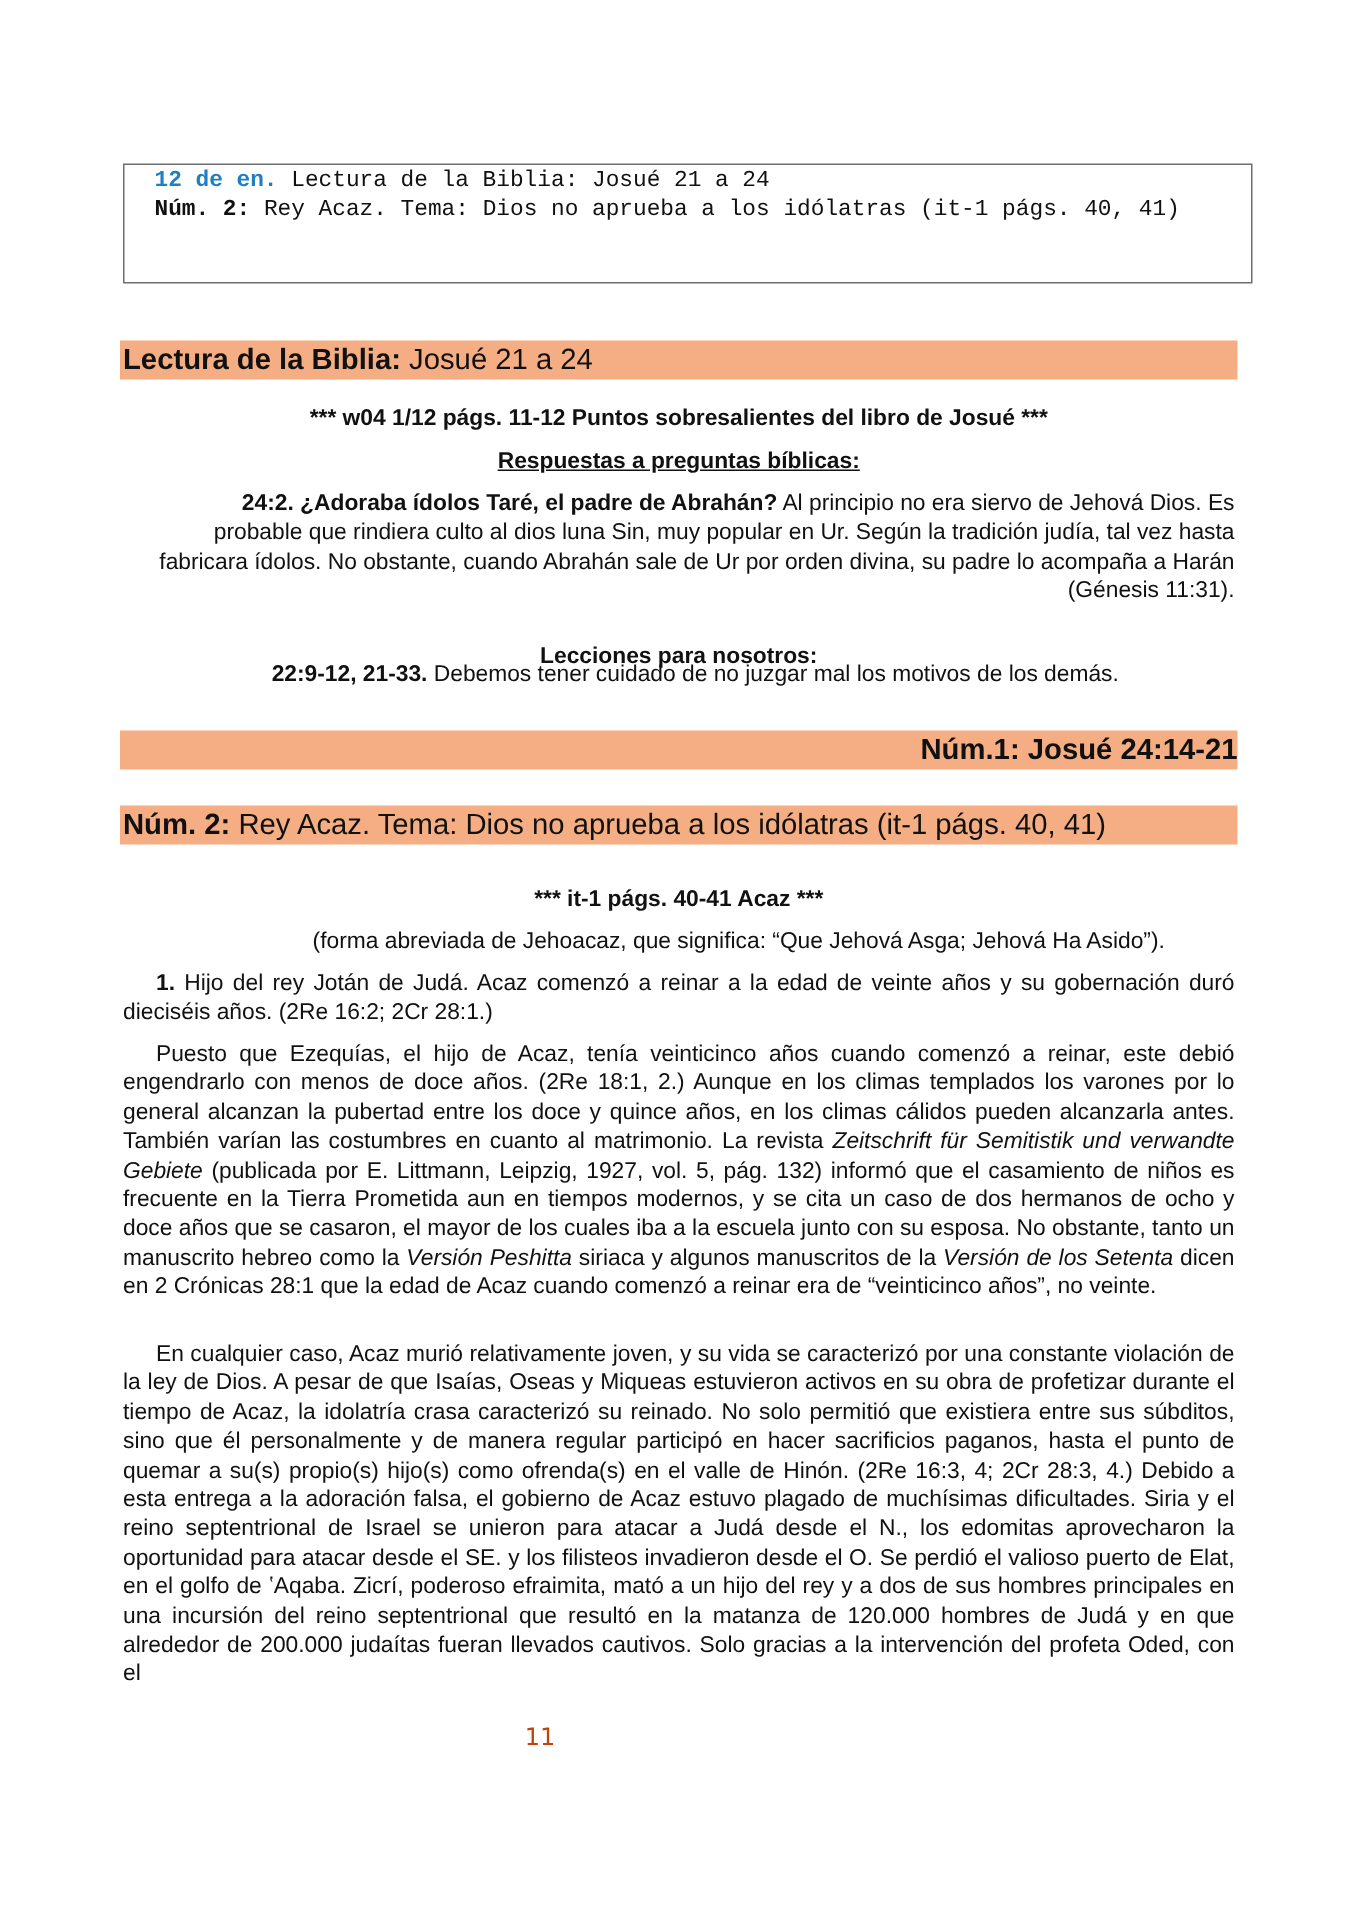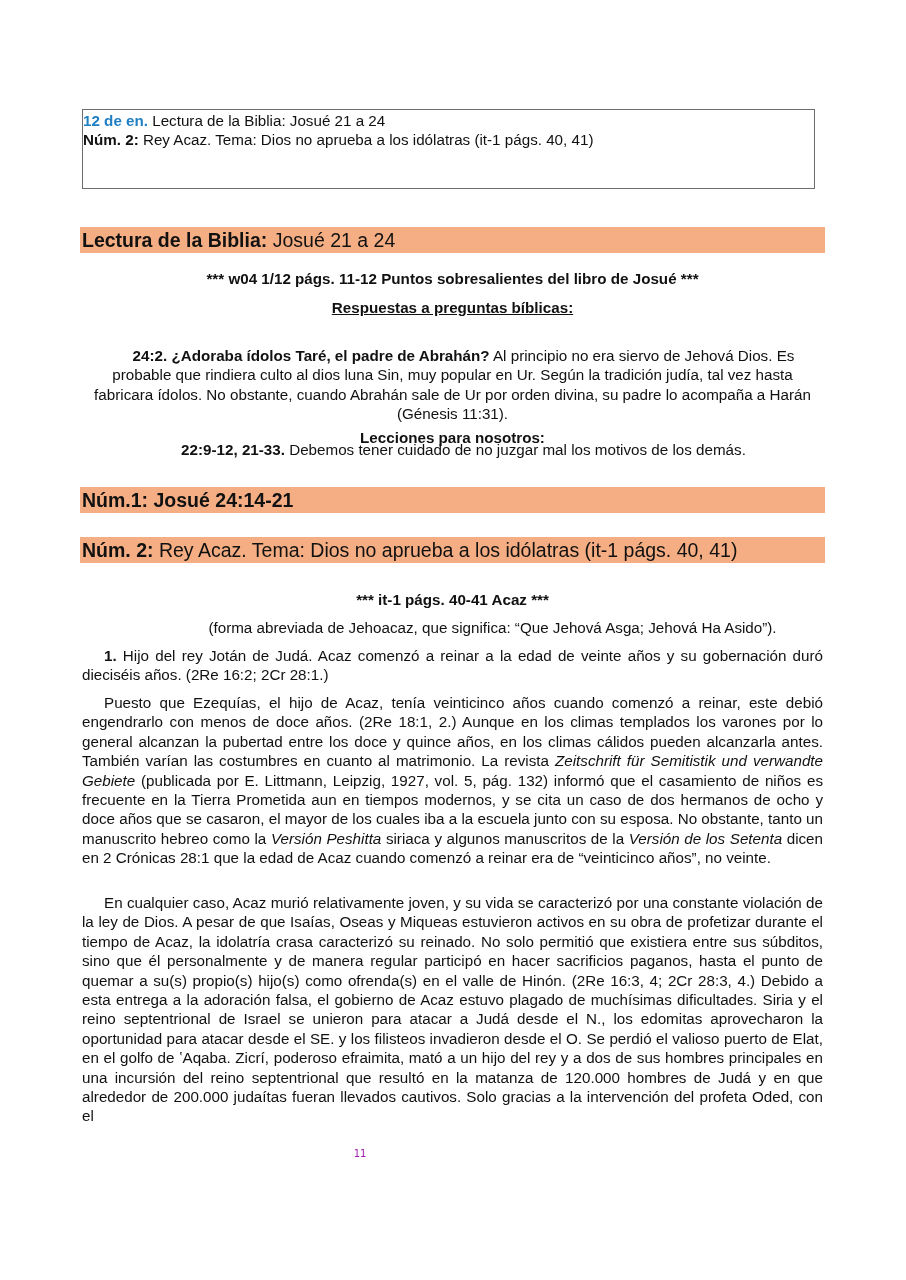--- a/index.html
+++ b/index.html
@@ -3,43 +3,44 @@
   <meta charset="utf-8">
   <style>
     html, body { margin: 0; padding: 0; background: #ffffff; }
     body {
       width: 906px; height: 1280px; position: relative; overflow: hidden;
       font-family: "Liberation Sans", sans-serif; color: #111111;
     }
 
     .schedule-box {
       position: absolute; left: 82px; top: 109px; width: 731px;
-      border: 1px solid #6e6e6e; padding: 1px 0 1px 0;
+      border: 1px solid #6e6e6e; padding: 1px 0 1px 20px;
       font-size: 15.2px; line-height: 19px; box-sizing: content-box;
       height: 76px;
+      font-family: Liberation Mono, monospace;
     }
     .schedule-box .row { white-space: nowrap; }
     .blue { color: #1f7fc4; font-weight: bold; }
     b { font-weight: bold; }
 
     .bar {
       position: absolute; left: 80px; width: 745px; background: #f5ae83;
       font-size: 19.5px; line-height: 26px; height: 26px; padding-left: 2px;
       box-sizing: border-box; white-space: nowrap;
     }
 
     .line { position: absolute; left: 82px; width: 741px; font-size: 15.2px; line-height: 19.4px; text-align: center; }
     .para { text-align: justify; }
     .indent { text-indent: 22px; }
-    .left { text-align: center; margin-top: 20px; }
+    .left { text-align: right; }
     i { font-style: italic; }
 
     .page-number {
       position: absolute; left: 0; width: 720px; top: 1148px; text-align: center;
-      font-family: "DejaVu Sans", sans-serif; font-size: 10px; color: #a21caf;
+      font-family: "DejaVu Sans", sans-serif; font-size: 16px; color: #c2410c;
     }
   </style>
 </head>
 <body>
 
 <div class="schedule-box">
   <div class="row"><span class="blue">12 de en.</span><span> Lectura de la Biblia: Josué 21 a 24</span></div>
   <div class="row"><b>Núm. 2:</b><span> Rey Acaz. Tema: Dios no aprueba a los idólatras (it-1 págs. 40, 41)</span></div>
 </div>
 
@@ -48,21 +49,21 @@
 <div class="line" style="top:269px;"><b>*** w04 1/12 págs. 11-12 Puntos sobresalientes del libro de Josué ***</b></div>
 
 <div class="line" style="top:298px;text-decoration:underline;"><b>Respuestas a preguntas bíblicas:</b></div>
 
 <div class="line indent left" style="top:326px;"><b>24:2. ¿Adoraba ídolos Taré, el padre de Abrahán?</b><span> Al principio no era siervo de Jehová Dios. Es probable que rindiera culto al dios luna Sin, muy popular en Ur. Según la tradición judía, tal vez hasta fabricara ídolos. No obstante, cuando Abrahán sale de Ur por orden divina, su padre lo acompaña a Harán (Génesis 11:31).</span></div>
 
 <div class="line" style="top:428px;"><b>Lecciones para nosotros:</b></div>
 
 <div class="line indent" style="top:440px;"><b>22:9-12, 21-33.</b><span> Debemos tener cuidado de no juzgar mal los motivos de los demás.</span></div>
 
-<div class="bar" style="top:487px;"><b>Núm.1: Josué 24:14-21</b></div>
+<div class="bar" style="top:487px;text-align:right;"><b>Núm.1: Josué 24:14-21</b></div>
 
 <div class="bar" style="top:537px;"><b>Núm. 2:</b><span> Rey Acaz. Tema: Dios no aprueba a los idólatras (it-1 págs. 40, 41)</span></div>
 
 <div class="line" style="top:590px;"><b>*** it-1 págs. 40-41 Acaz ***</b></div>
 
 <div class="line" style="top:618px;margin-left:40px;"><span>(forma abreviada de Jehoacaz, que significa: “Que Jehová Asga; Jehová Ha Asido”).</span></div>
 
 <div class="line para indent" style="top:646px;"><b>1.</b><span> Hijo del rey Jotán de Judá. Acaz comenzó a reinar a la edad de veinte años y su gobernación duró dieciséis años. (2Re 16:2; 2Cr 28:1.)</span></div>
 
 <div class="line para indent" style="top:693px;"><span>Puesto que Ezequías, el hijo de Acaz, tenía veinticinco años cuando comenzó a reinar, este debió engendrarlo con menos de doce años. (2Re 18:1, 2.) Aunque en los climas templados los varones por lo general alcanzan la pubertad entre los doce y quince años, en los climas cálidos pueden alcanzarla antes. También varían las costumbres en cuanto al matrimonio. La revista </span><i>Zeitschrift für Semitistik und verwandte Gebiete</i><span> (publicada por E. Littmann, Leipzig, 1927, vol. 5, pág. 132) informó que el casamiento de niños es frecuente en la Tierra Prometida aun en tiempos modernos, y se cita un caso de dos hermanos de ocho y doce años que se casaron, el mayor de los cuales iba a la escuela junto con su esposa. No obstante, tanto un manuscrito hebreo como la </span><i>Versión Peshitta</i><span> siriaca y algunos manuscritos de la </span><i>Versión de los Setenta</i><span> dicen en 2 Crónicas 28:1 que la edad de Acaz cuando comenzó a reinar era de “veinticinco años”, no veinte.</span></div>

